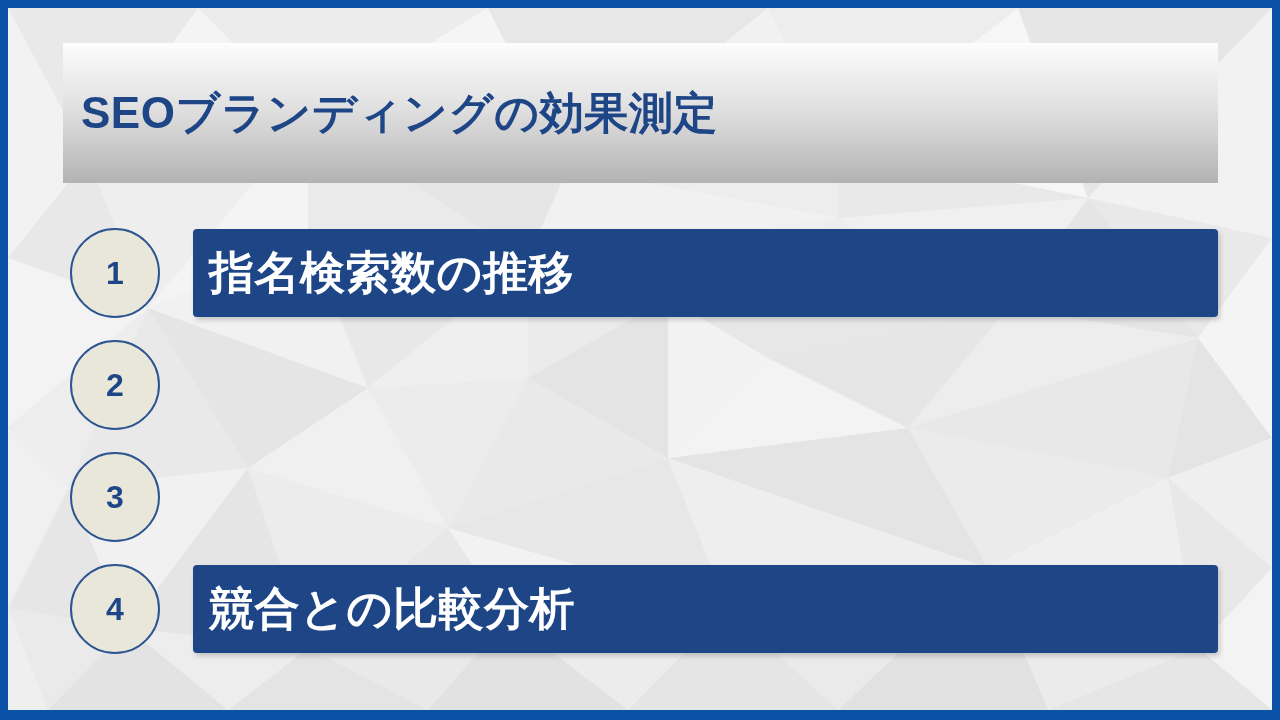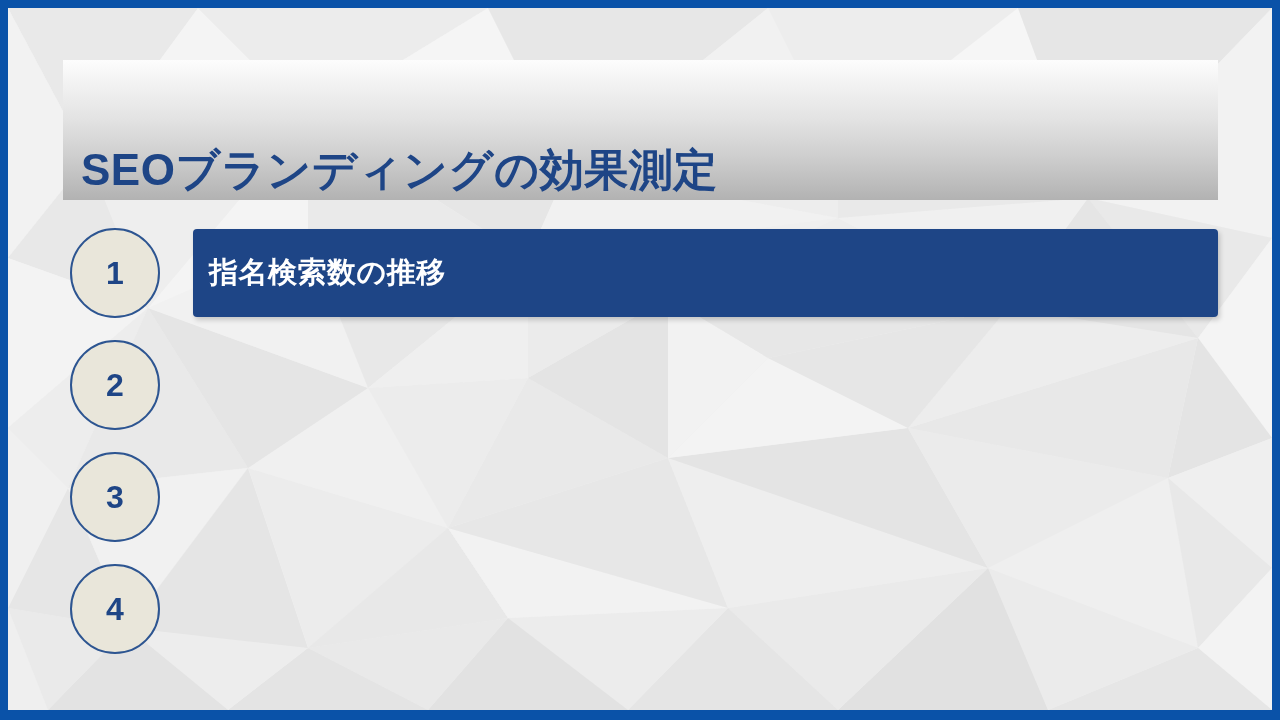--- a/index.html
+++ b/index.html
@@ -30,30 +30,30 @@
   #polybg {
     position:absolute; inset:0;
     width:100%; height:100%;
     display:block;
     pointer-events:none;
   }
 
   
   #title-banner {
     position:absolute;
-    left:55px; top:52px;
+    left:55px; top:35px;
     width:1155px; height:140px;
     background:linear-gradient(to bottom,
                  #fdfdfd 0%,
                  #f4f4f4 14%,
                  #e3e3e3 42%,
                  #cfcfcf 68%,
                  #bdbdbd 88%,
                  #b2b2b2 100%);
-    display:flex; align-items:flex-end;
+    display:flex; align-items:center;
   }
   #title-text {
     margin-left:18px;
     font-size:44px;
     font-weight:bold;
     color:#1e4586;
     letter-spacing:0.5px;
     white-space:nowrap;
   }
 
@@ -85,21 +85,21 @@
     position:absolute;
     left:185px; top:1px;
     width:1025px; height:88px;
     background:#1e4586;
     border-radius:4px;
     box-shadow:2px 3px 5px rgba(0,0,0,0.18);
     display:flex; align-items:center;
   }
   .bar-label {
     margin-left:16px;
-    font-size:29px;
+    font-size:45px;
     font-weight:bold;
     color:#ffffff;
     letter-spacing:0.5px;
     white-space:nowrap;
   }
 </style>
 </head>
 <body>
 
 <div id="slide">
@@ -196,18 +196,21 @@
       <div class="row">
         <div class="badge">2</div>
       </div>
 
       <div class="row">
         <div class="badge">3</div>
       </div>
 
       <div class="row">
         <div class="badge">4</div>
+        <div class="bar">
+          <span class="bar-label">競合との比較分析</span>
+        </div>
       </div>
 
     </div>
 
   </div>
 </div>
 
 </body></html>

